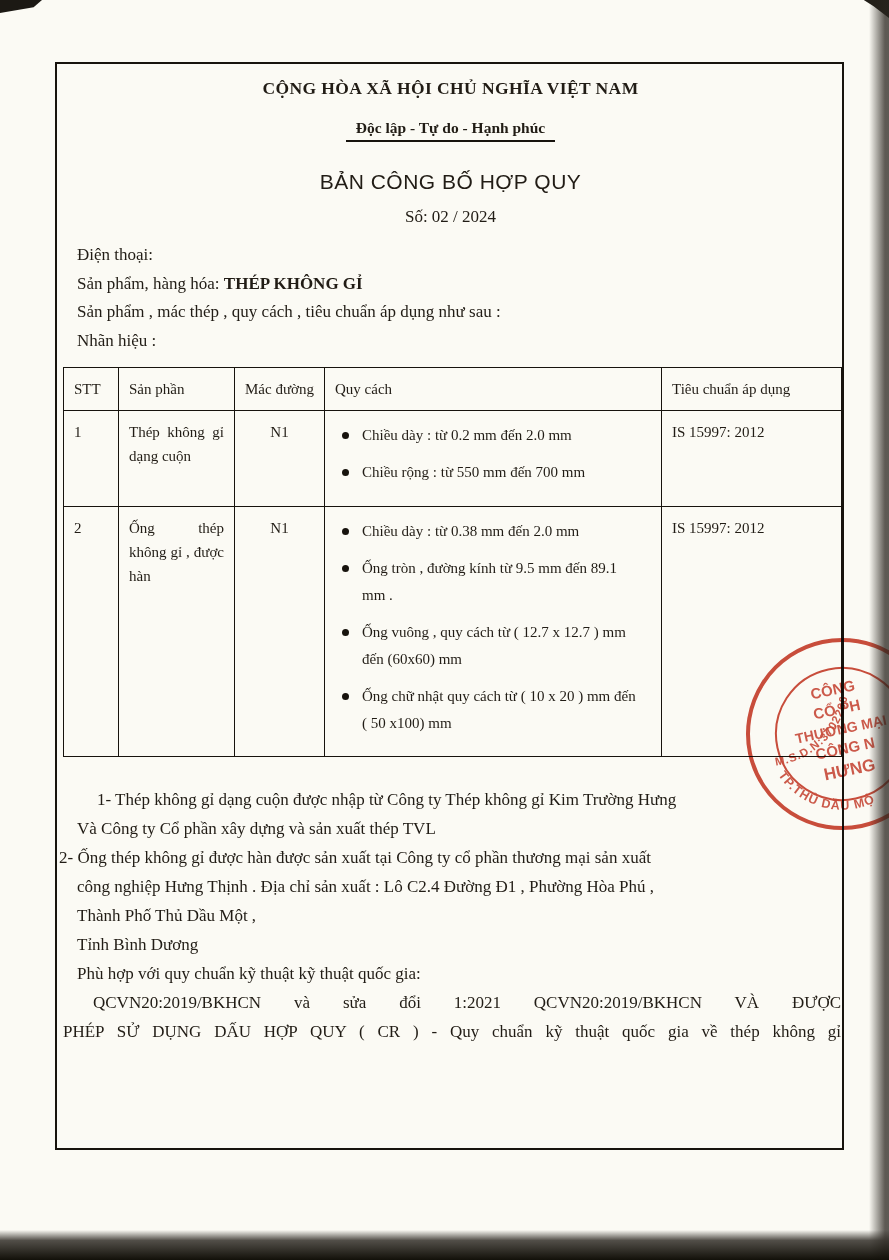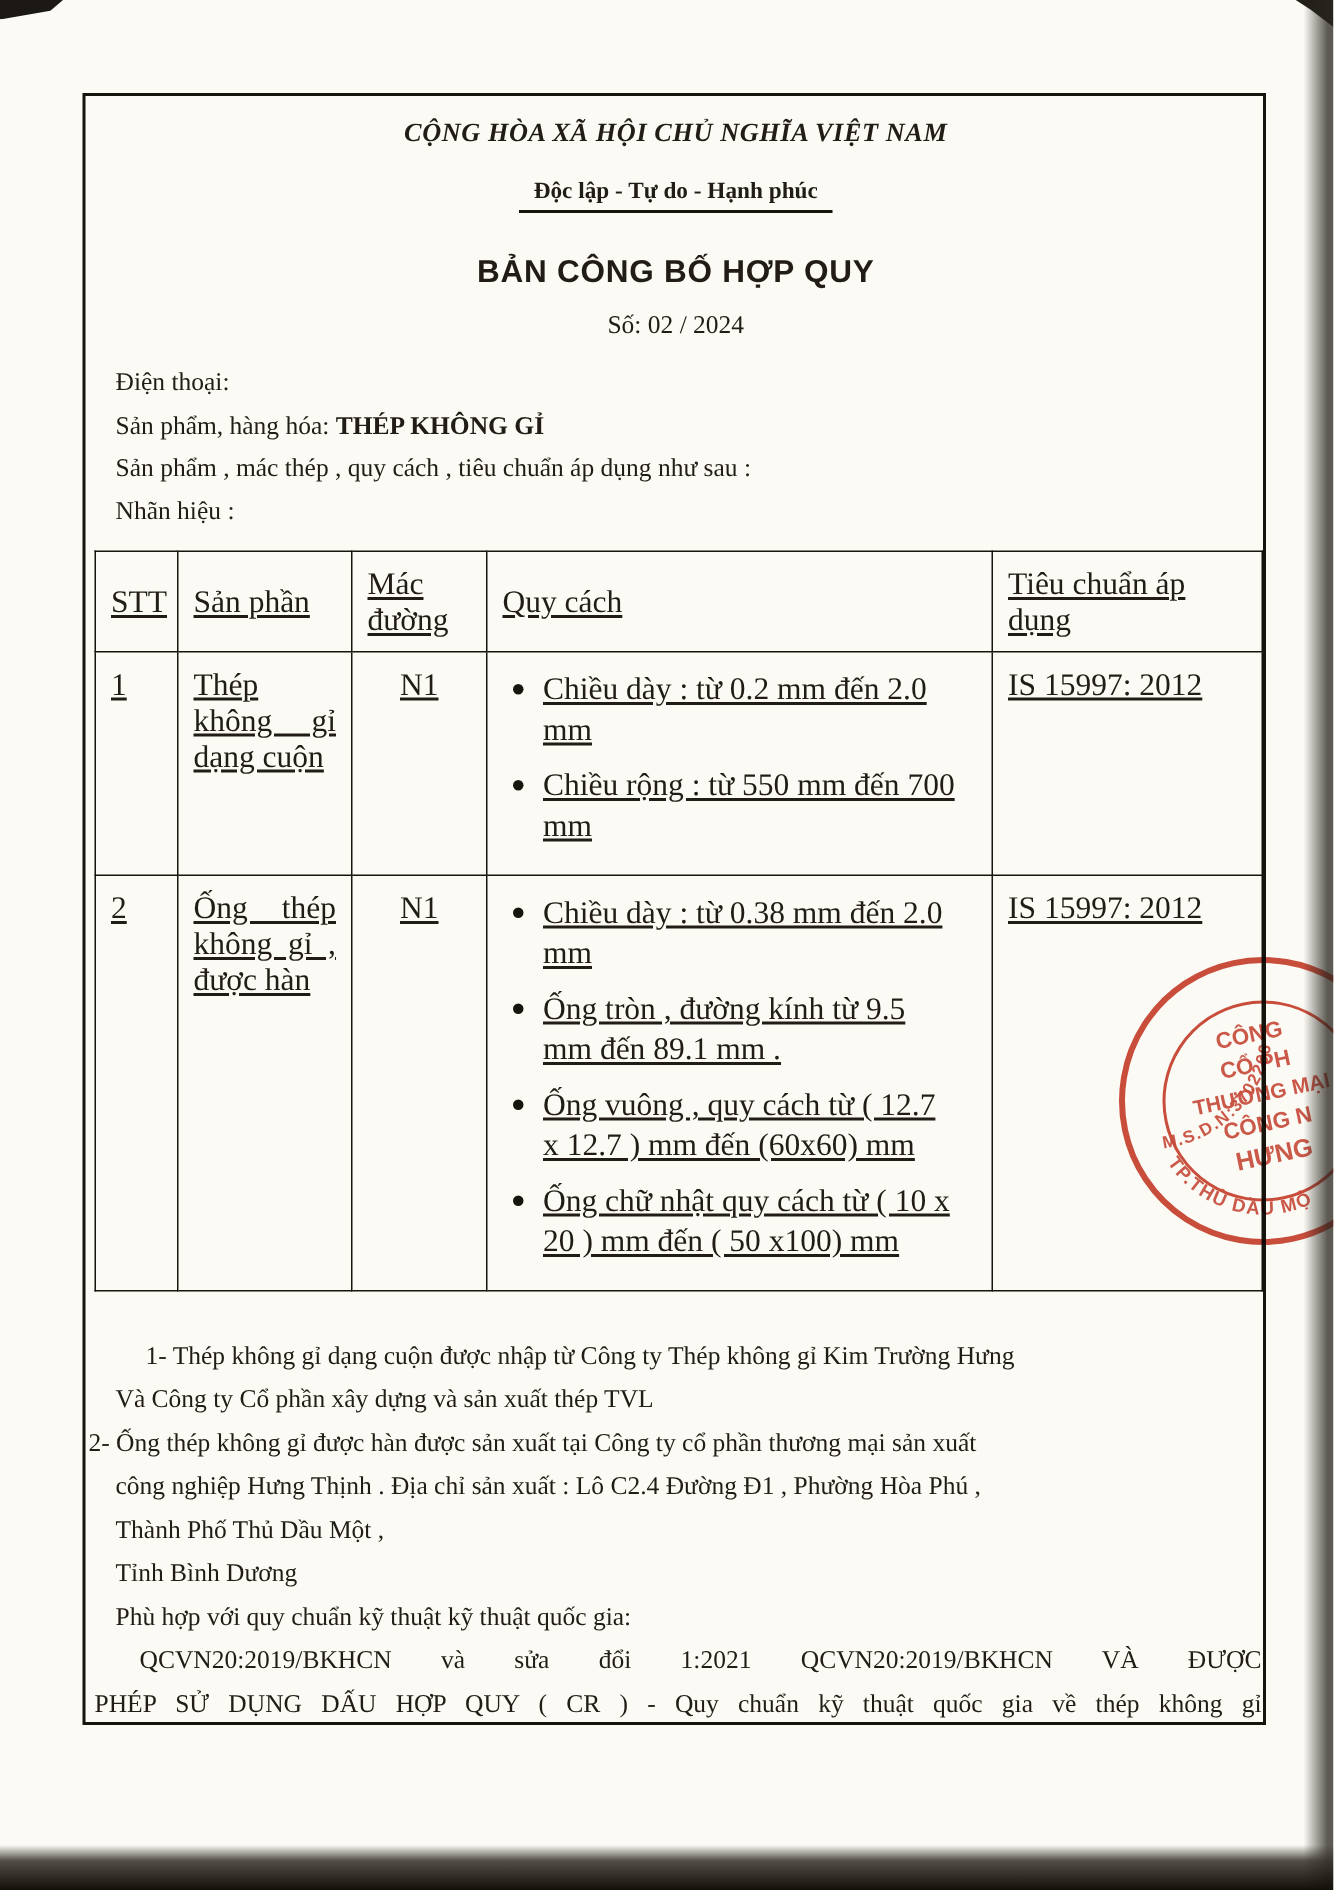--- a/index.html
+++ b/index.html
@@ -16,44 +16,43 @@
   }
   .frame {
     position: absolute;
     left: 55px; top: 62px;
     width: 789px; height: 1088px;
     border: 2px solid #17130d;
     padding: 12px 18px 0 20px;
     overflow: hidden;
   }
   .center { text-align: center; }
-  .national-title { font-size: 17.5px; font-weight: bold; letter-spacing: .4px; line-height: 24px; font-style: italic; }
+  .national-title { font-size: 17.5px; font-weight: bold; letter-spacing: .4px; line-height: 24px; }
   .motto-wrap { text-align: center; margin-top: 19px; }
   .motto {
     display: inline-block;
     font-size: 15.5px; font-weight: bold;
     padding: 0 10px 3px 10px;
     border-bottom: 2px solid #17130d;
   }
   .doc-title {
     margin-top: 26px; text-align: center;
     font-family: "Liberation Sans", "DejaVu Sans", sans-serif;
-    font-weight: bold; font-size: 21px; letter-spacing: .5px; line-height: 28px;
+    font-weight: normal; font-size: 21px; letter-spacing: .5px; line-height: 28px;
   }
   .doc-number { text-align: center; margin-top: 9px; font-size: 17px; line-height: 24px; }
   .info { margin-top: 12px; font-size: 17px; line-height: 28.5px; }
   .info p { margin: 0; }
   .indent { margin-left: 10px; }
   .product-name { font-weight: bold; }
   table.doc-table {
     border-collapse: collapse;
     margin-top: 12px; margin-left: -14px;
-    width: 778px; font-size: 21px;
+    width: 778px; font-size: 15px;
     table-layout: fixed;
-    text-decoration: underline;
   }
   .doc-table th, .doc-table td {
     border: 1.5px solid #17130d;
     vertical-align: top; text-align: left;
     font-weight: normal;
     padding: 9px 10px; line-height: 24px;
   }
   .doc-table thead tr { height: 42px; }
   .doc-table thead th { vertical-align: middle; }
   tr.row-1 { height: 96px; }

